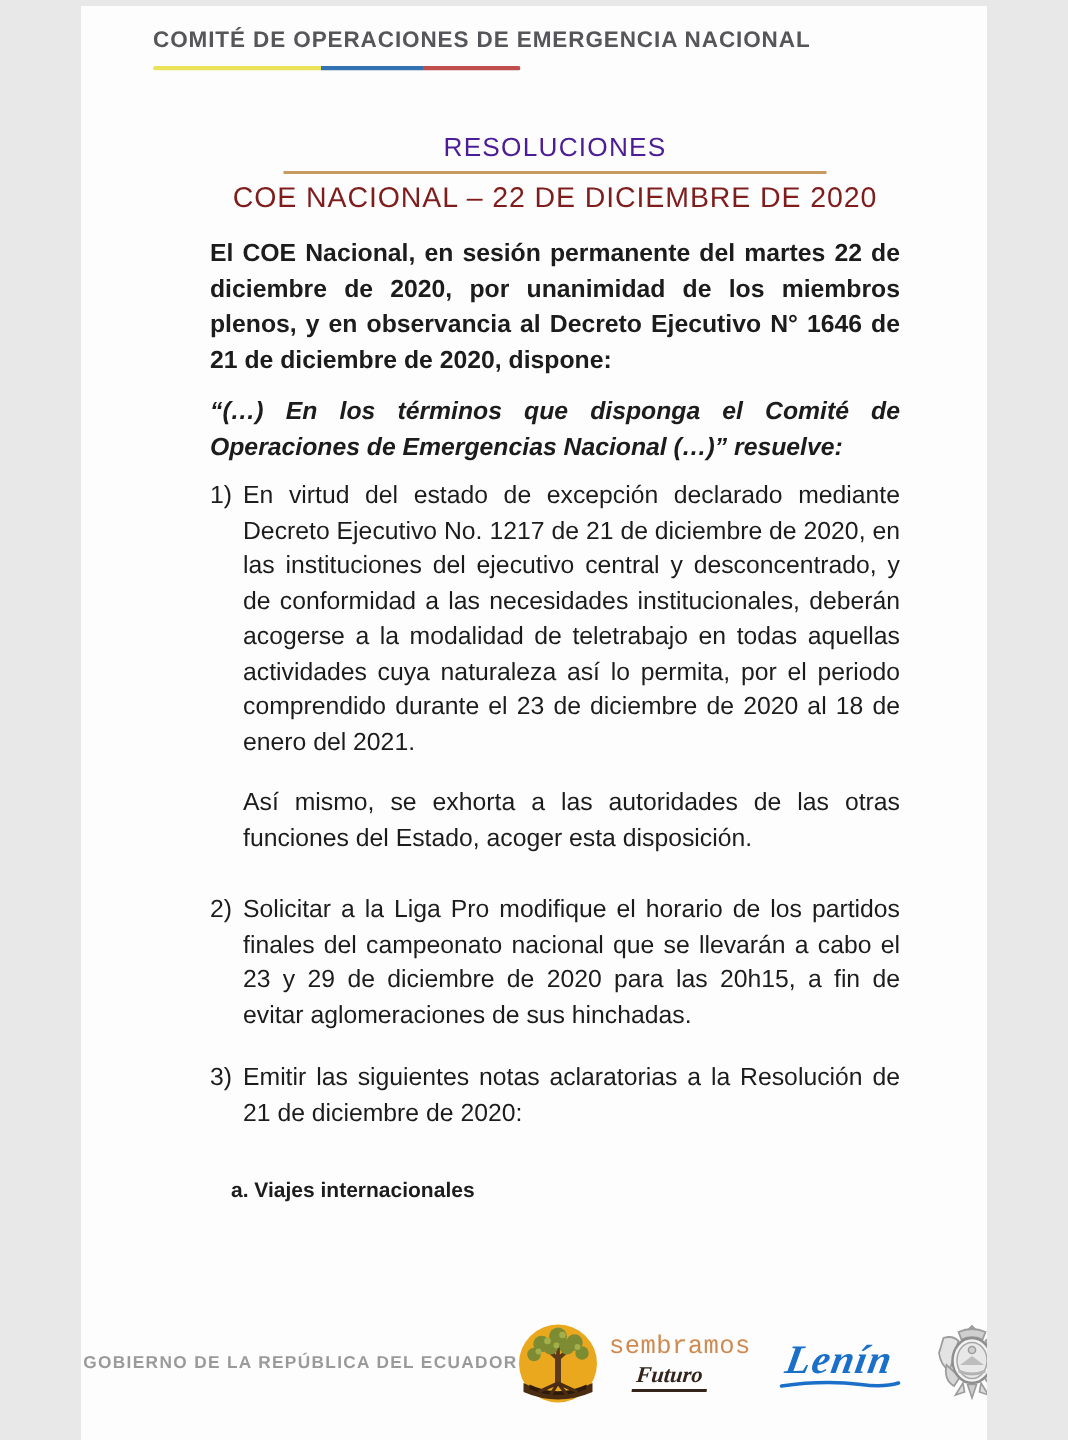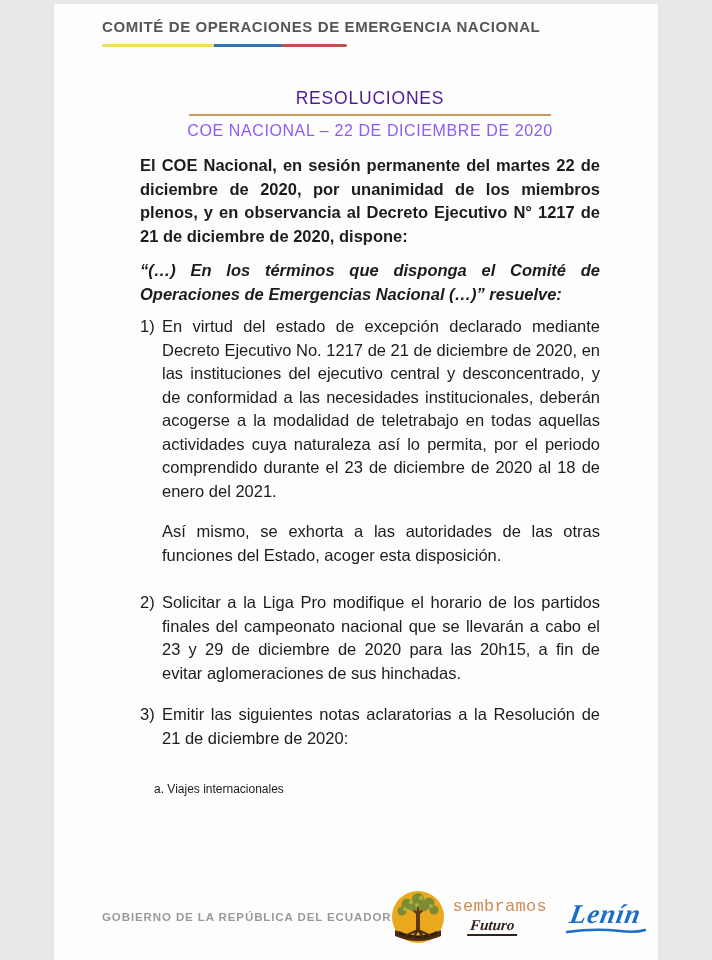--- a/index.html
+++ b/index.html
@@ -37,23 +37,23 @@
     color: #4c1d95;
     font-weight: 400;
   }
   .title-rule {
     width: 362px;
     height: 2px;
     margin: 5px auto 6px auto;
     background: #c79a61;
   }
   .doc-subtitle {
-    font-size: 16px;
+    font-size: 19px;
     letter-spacing: 0.6px;
-    color: #8b5cf6;
+    color: #7f1d1d;
     font-weight: 400;
   }
 
   
   .content {
     margin: 14px 58px 0 86px;
     font-size: 16.5px;
     line-height: 23.5px;
     text-align: justify;
   }
@@ -63,29 +63,30 @@
 
   .list-item { display: flex; }
   .li-num { flex: none; width: 22px; }
   .li-body { flex: 1; }
   .li-body p + p { margin-top: 17px !important; }
   .gap-a { margin-bottom: 24px !important; }
   .gap-b { margin-bottom: 18px !important; }
   .gap-c { margin-bottom: 28px !important; }
 
   .subsection { margin-left: 14px; }
-  .sub-heading { font-weight: 400; font-size: 12px; margin-bottom: 7px; }
+  .sub-heading { font-weight: 700; font-size: 14px; margin-bottom: 7px; }
 
   
   .footer {
     position: absolute;
-    left: 0; right: 0; bottom: 8px;
+    left: 0; right: 0; bottom: 16px;
     height: 78px;
     display: flex;
     align-items: center;
+    justify-content: center;
   }
   .gov-label {
     margin-left: 48px;
     font-size: 11.5px;
     letter-spacing: 0.9px;
     color: #9a9a9a;
     font-weight: 600;
     white-space: nowrap;
   }
   .logo-row {
@@ -136,21 +137,21 @@
     </div>
   </div>
 
   <div class="title-block">
     <div class="doc-title">RESOLUCIONES</div>
     <div class="title-rule"></div>
     <div class="doc-subtitle">COE NACIONAL – 22 DE DICIEMBRE DE 2020</div>
   </div>
 
   <div class="content">
-    <p class="intro">El COE Nacional, en sesión permanente del martes 22 de diciembre de 2020, por unanimidad de los miembros plenos, y en observancia al Decreto Ejecutivo N° 1217 de 21 de diciembre de 2020, dispone:</p>
+    <p class="intro">El COE Nacional, en sesión permanente del martes 22 de diciembre de 2020, por unanimidad de los miembros plenos, y en observancia al Decreto Ejecutivo N° 1646 de 21 de diciembre de 2020, dispone:</p>
     <p class="quote">“(…) En los términos que disponga el Comité de Operaciones de Emergencias Nacional (…)” resuelve:</p>
 
     <div class="list-item gap-a">
       <span class="li-num">1)</span>
       <div class="li-body">
         <p>En virtud del estado de excepción declarado mediante Decreto Ejecutivo No. 1217 de 21 de diciembre de 2020, en las instituciones del ejecutivo central y desconcentrado, y de conformidad a las necesidades institucionales, deberán acogerse a la modalidad de teletrabajo en todas aquellas actividades cuya naturaleza así lo permita, por el periodo comprendido durante el 23 de diciembre de 2020 al 18 de enero del 2021.</p>
         <p>Así mismo, se exhorta a las autoridades de las otras funciones del Estado, acoger esta disposición.</p>
       </div>
     </div>
 

